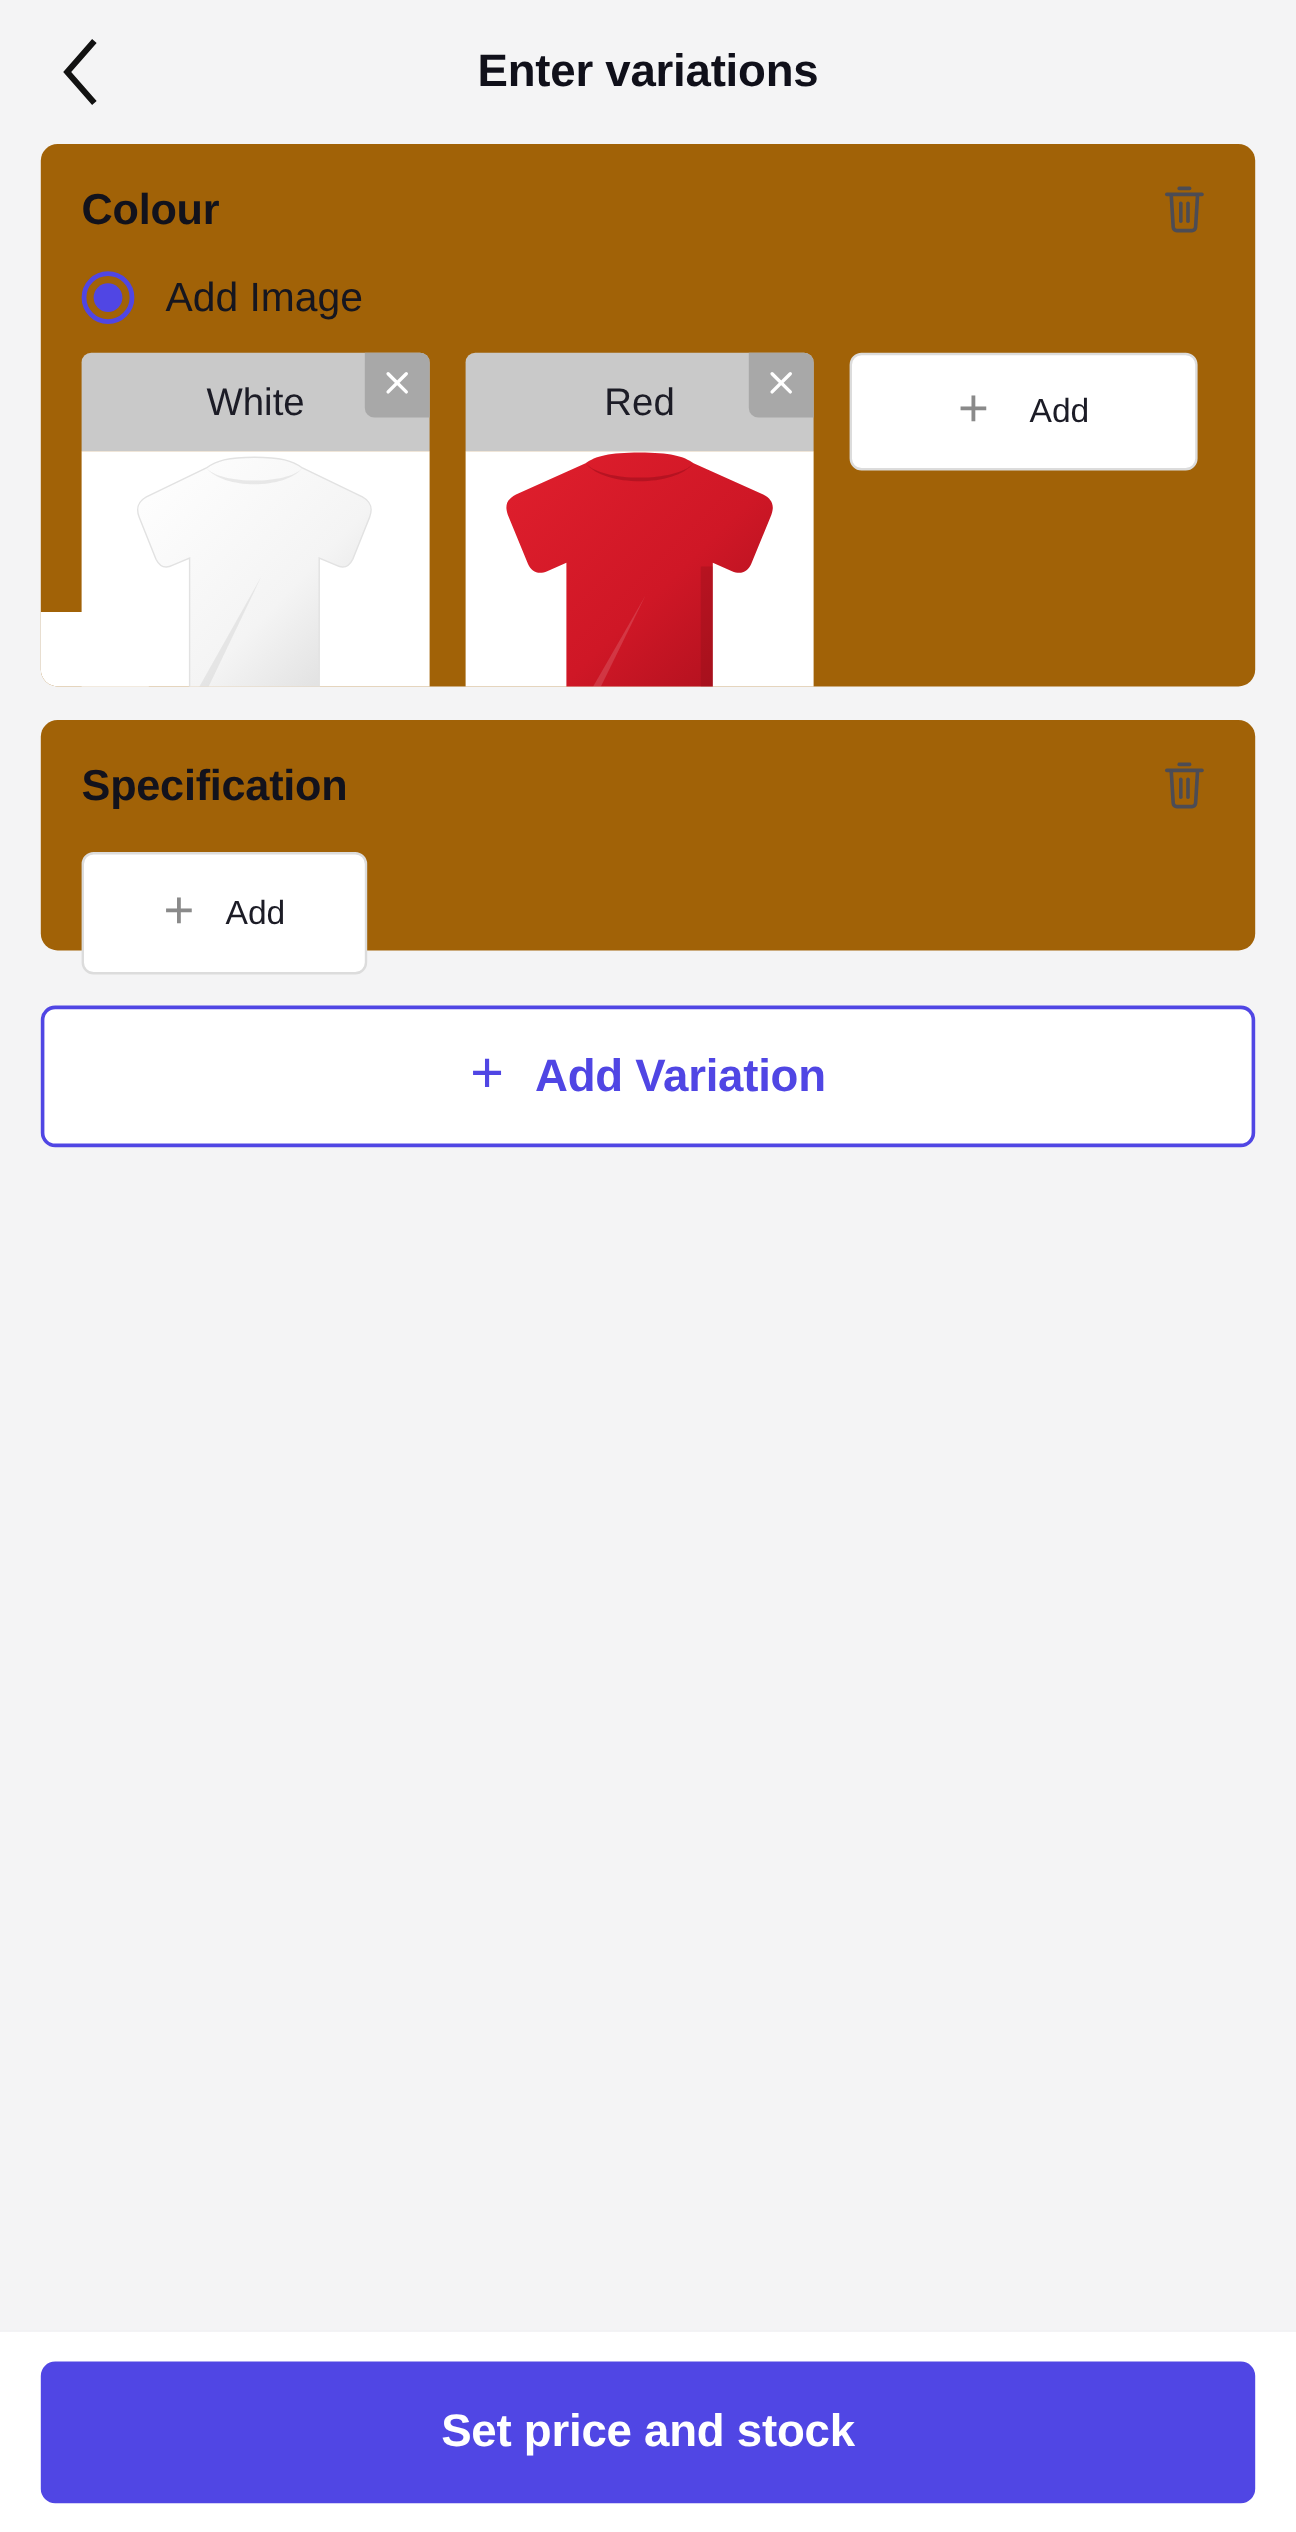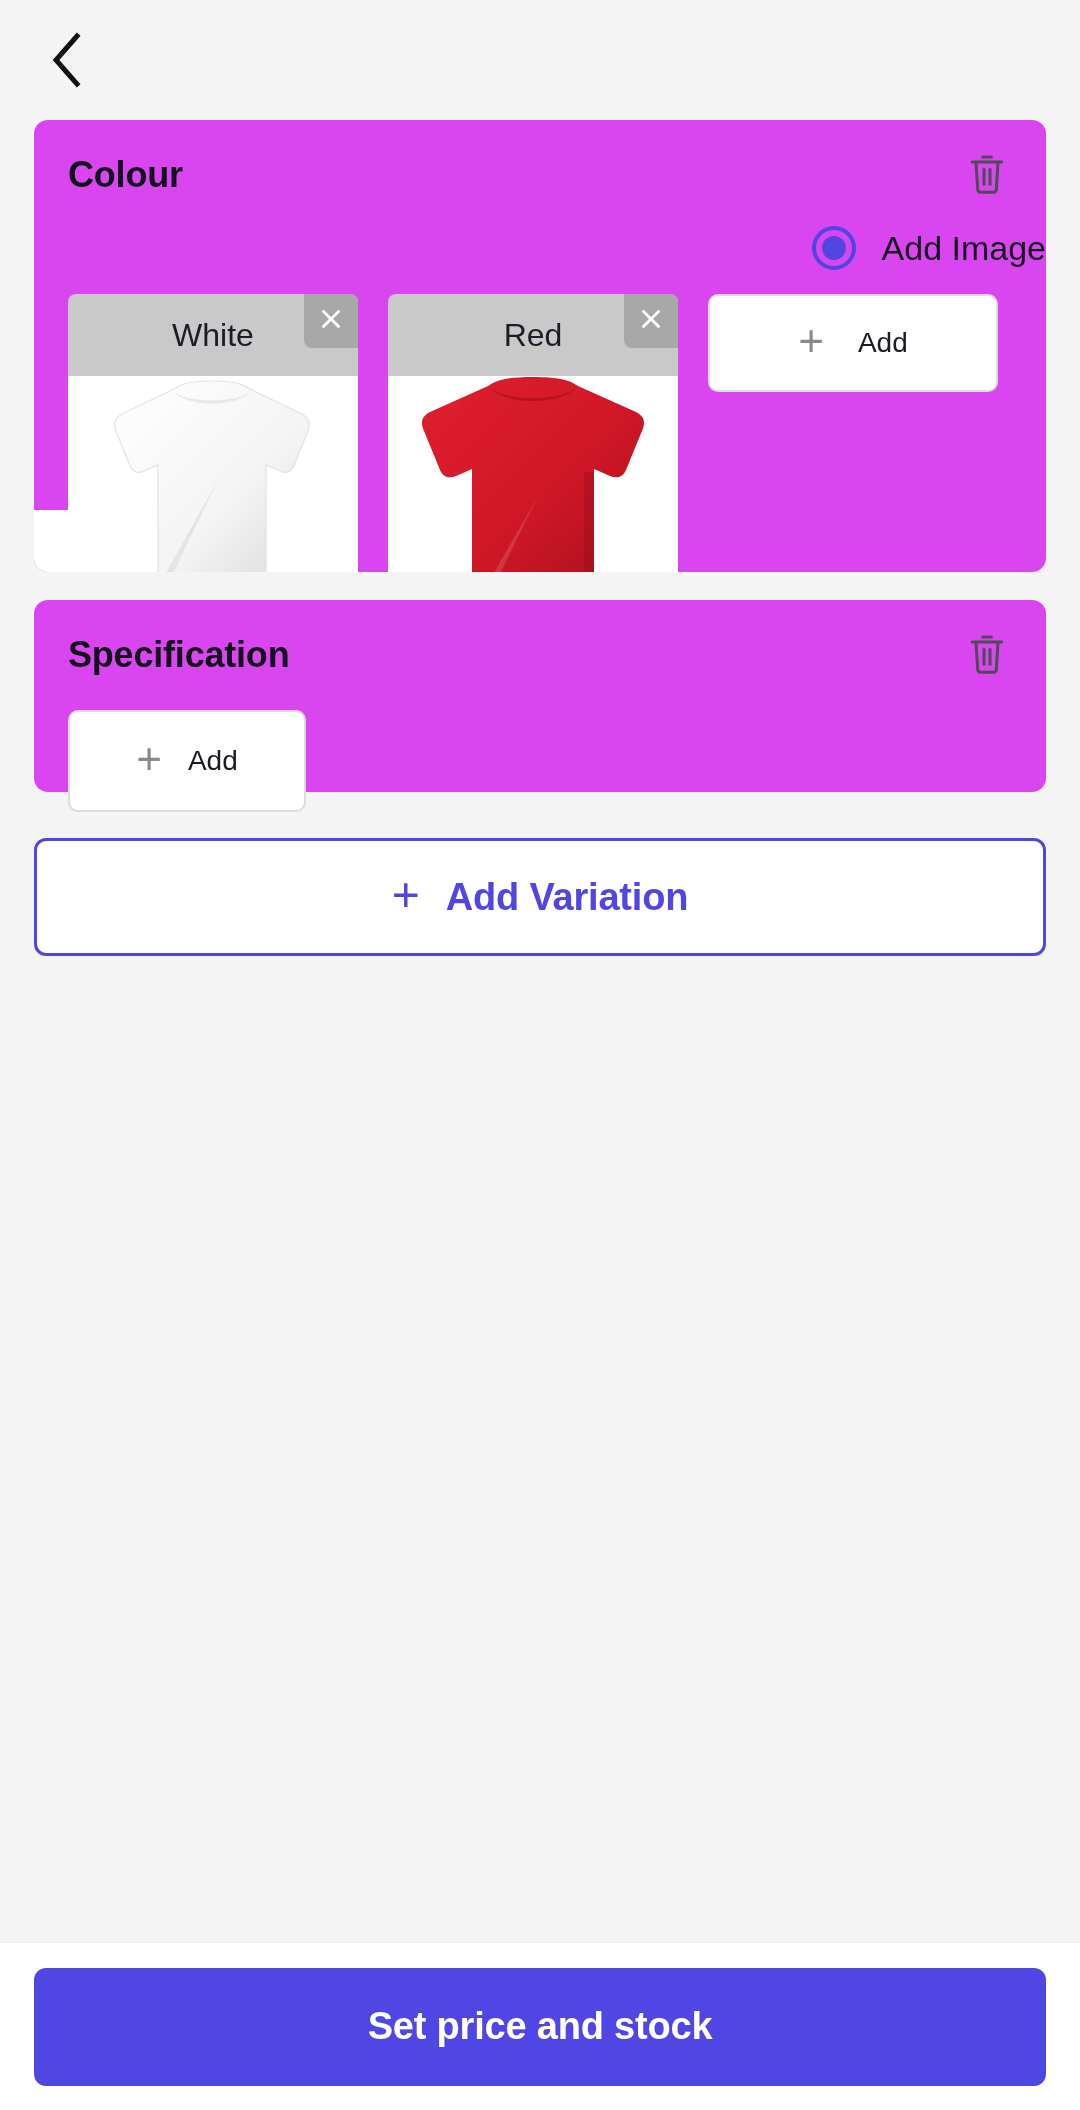--- a/index.html
+++ b/index.html
@@ -40,21 +40,21 @@
   .back-btn svg { display: block; }
   .header-title {
     font-size: 38px;
     font-weight: bold;
     color: #10101a;
     letter-spacing: -0.2px;
   }
 
   
   .card {
-    background: #d946ef;
+    background: #a16207;
     border-radius: 14px;
     margin: 0 34px;
     position: relative;
   }
   .card-head {
     display: flex;
     align-items: flex-start;
     justify-content: space-between;
     padding: 34px 32px 0 34px;
   }
@@ -73,21 +73,20 @@
     margin-top: -4px;
     cursor: pointer;
   }
 
   
   .radio-row {
     display: flex;
     align-items: center;
     padding: 22px 0 0 34px;
     gap: 26px;
-    justify-content: flex-end;
   }
   .radio {
     width: 44px;
     height: 44px;
     border-radius: 50%;
     border: 4px solid #5046e4;
     display: flex;
     align-items: center;
     justify-content: center;
     flex: none;
@@ -260,20 +259,21 @@
 <body>
 
 <div class="header">
   <div class="back-btn">
     <span>
       <svg width="34" height="56" viewBox="0 0 34 56" fill="none">
         <path d="M28 4 L7 28 L28 52" stroke="#121212" stroke-width="5" stroke-linecap="square" stroke-linejoin="miter" fill="none"></path>
       </svg>
     </span>
   </div>
+  <div class="header-title">Enter variations</div>
 </div>
 
 <div class="card colour-card">
   <div class="card-head">
     <div class="card-title">Colour</div>
     <div class="trash-btn">
       <span>
         <svg width="40" height="44" viewBox="0 0 24 26" fill="none">
           <path d="M9.4 2.2h5.2" stroke="#4c4c55" stroke-width="1.8" stroke-linecap="round"></path>
           <path d="M3.2 5.2h17.6" stroke="#4c4c55" stroke-width="1.8" stroke-linecap="round"></path>

